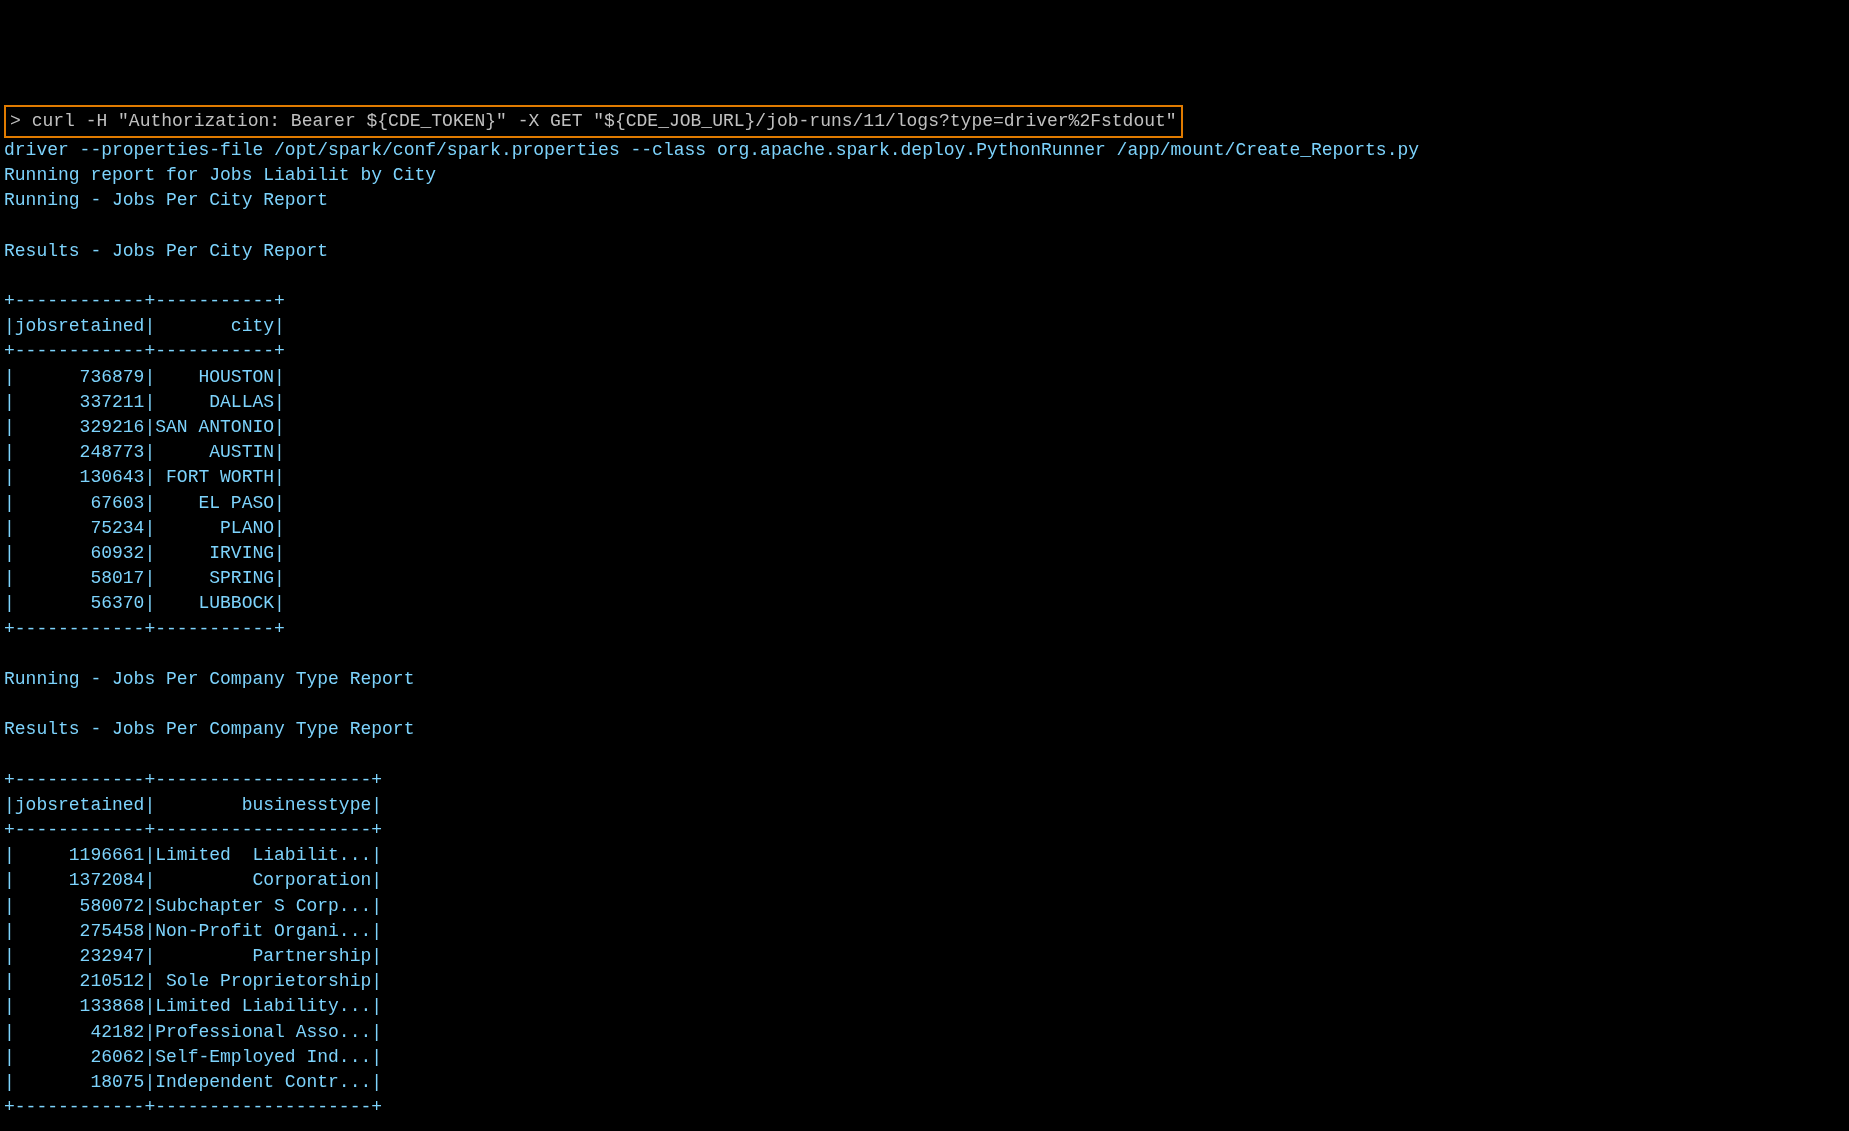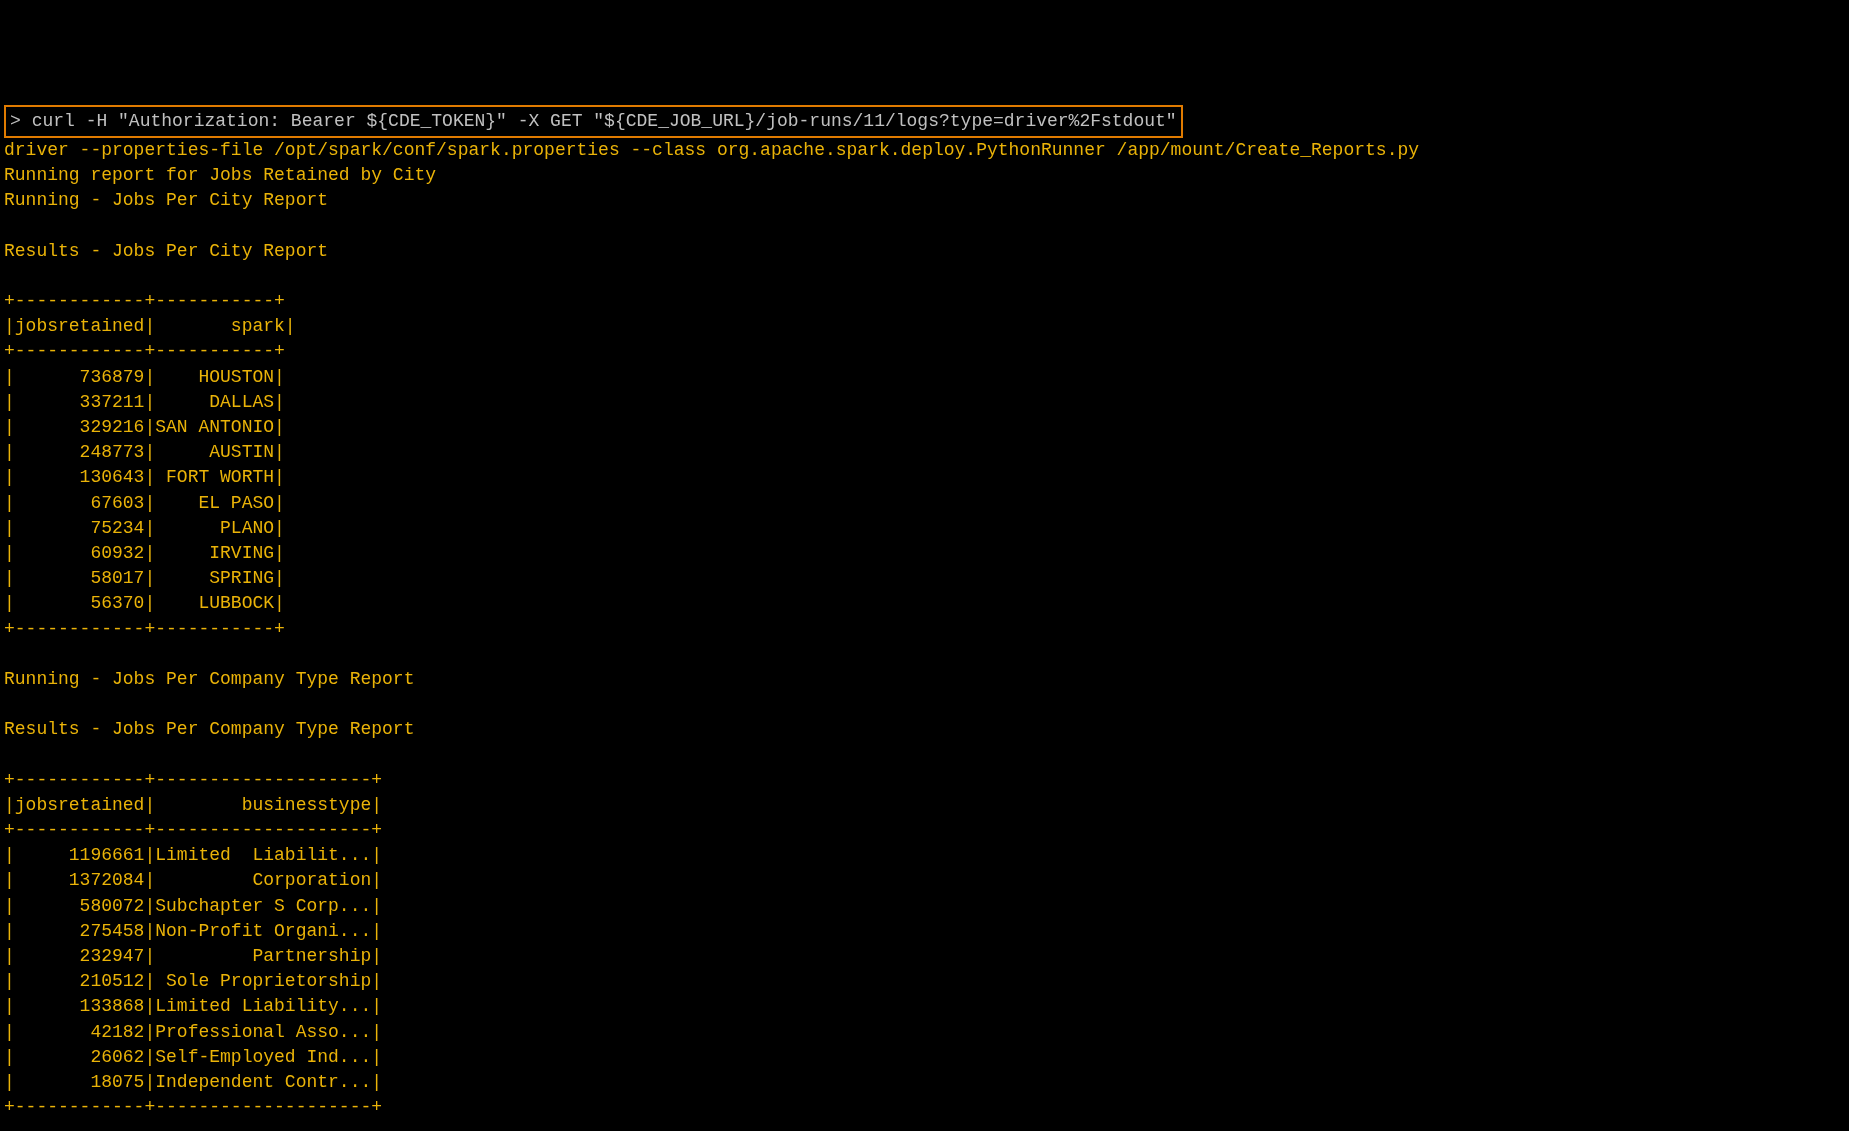--- a/index.html
+++ b/index.html
@@ -23,38 +23,38 @@
     .command-line {
       border: 2px solid #e07b00;
       display: inline-block;
       padding: 2px 4px;
       margin: 4px 0 0 4px;
     }
     .prompt {
       color: #c0c0c0;
     }
     .output-line {
-      color: #eab308;
+      color: #7dd3fc;
       padding-left: 4px;
     }
   </style>
 </head>
 <body>
 
 
 
 <div class="terminal"><span class="command-line"><span class="prompt">&gt;</span> <span>curl -H "Authorization: Bearer ${CDE_TOKEN}" -X GET "${CDE_JOB_URL}/job-runs/11/logs?type=driver%2Fstdout"</span></span>
 <span class="output-line">driver --properties-file /opt/spark/conf/spark.properties --class org.apache.spark.deploy.PythonRunner /app/mount/Create_Reports.py</span>
-<span class="output-line">Running report for Jobs Retained by City</span>
+<span class="output-line">Running report for Jobs Liabilit by City</span>
 <span class="output-line">Running - Jobs Per City Report</span>
 
 <span class="output-line">Results - Jobs Per City Report</span>
 
 <span class="output-line">+------------+-----------+</span>
-<span class="output-line">|jobsretained|       spark|</span>
+<span class="output-line">|jobsretained|       city|</span>
 <span class="output-line">+------------+-----------+</span>
 <span class="output-line">|      736879|    HOUSTON|</span>
 <span class="output-line">|      337211|     DALLAS|</span>
 <span class="output-line">|      329216|SAN ANTONIO|</span>
 <span class="output-line">|      248773|     AUSTIN|</span>
 <span class="output-line">|      130643| FORT WORTH|</span>
 <span class="output-line">|       67603|    EL PASO|</span>
 <span class="output-line">|       75234|      PLANO|</span>
 <span class="output-line">|       60932|     IRVING|</span>
 <span class="output-line">|       58017|     SPRING|</span>

